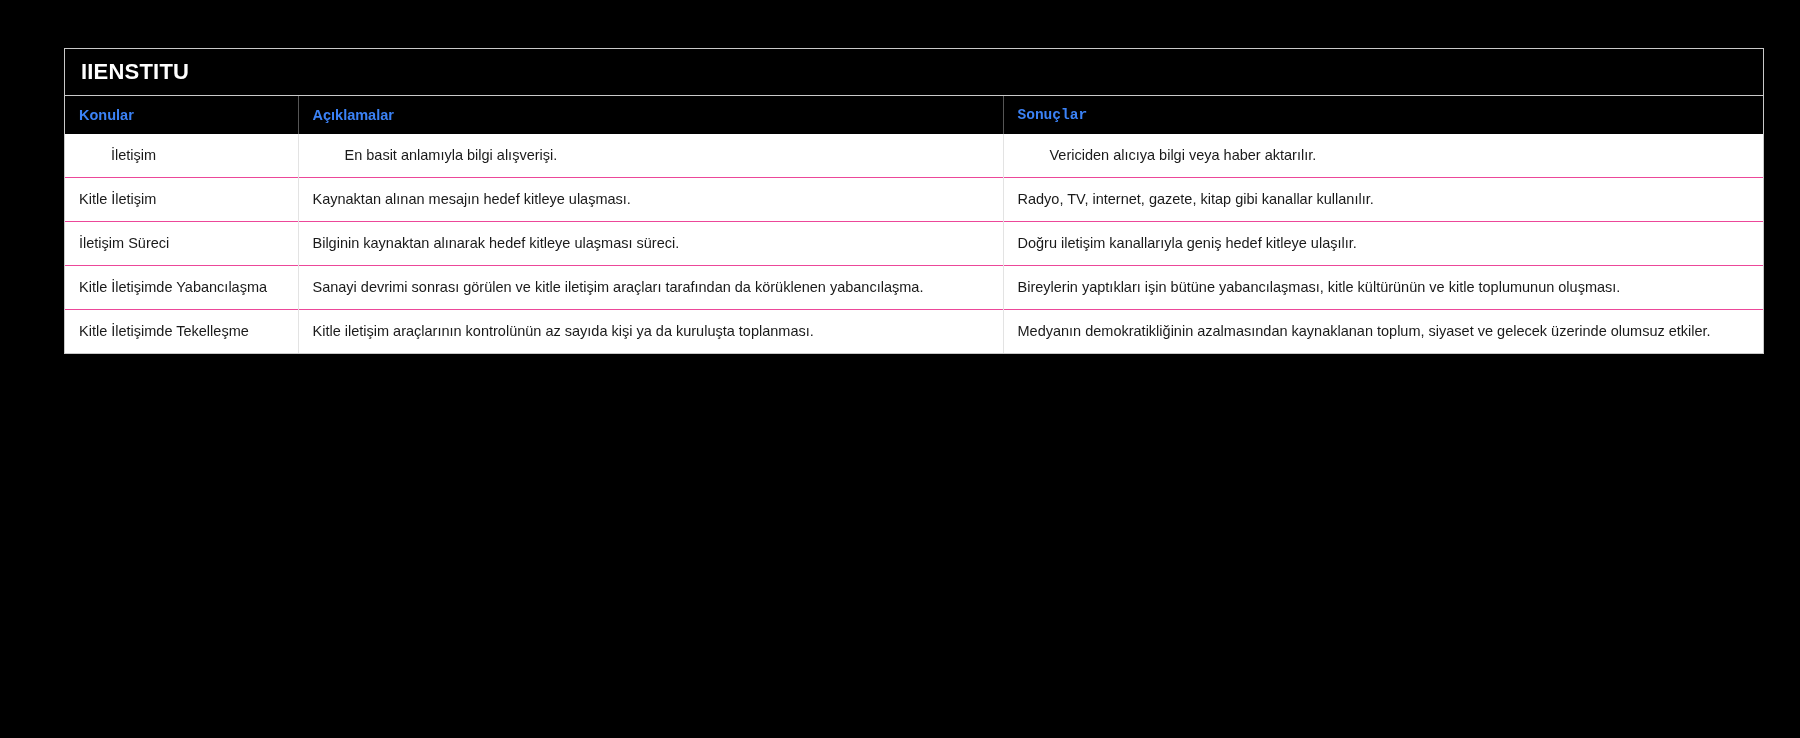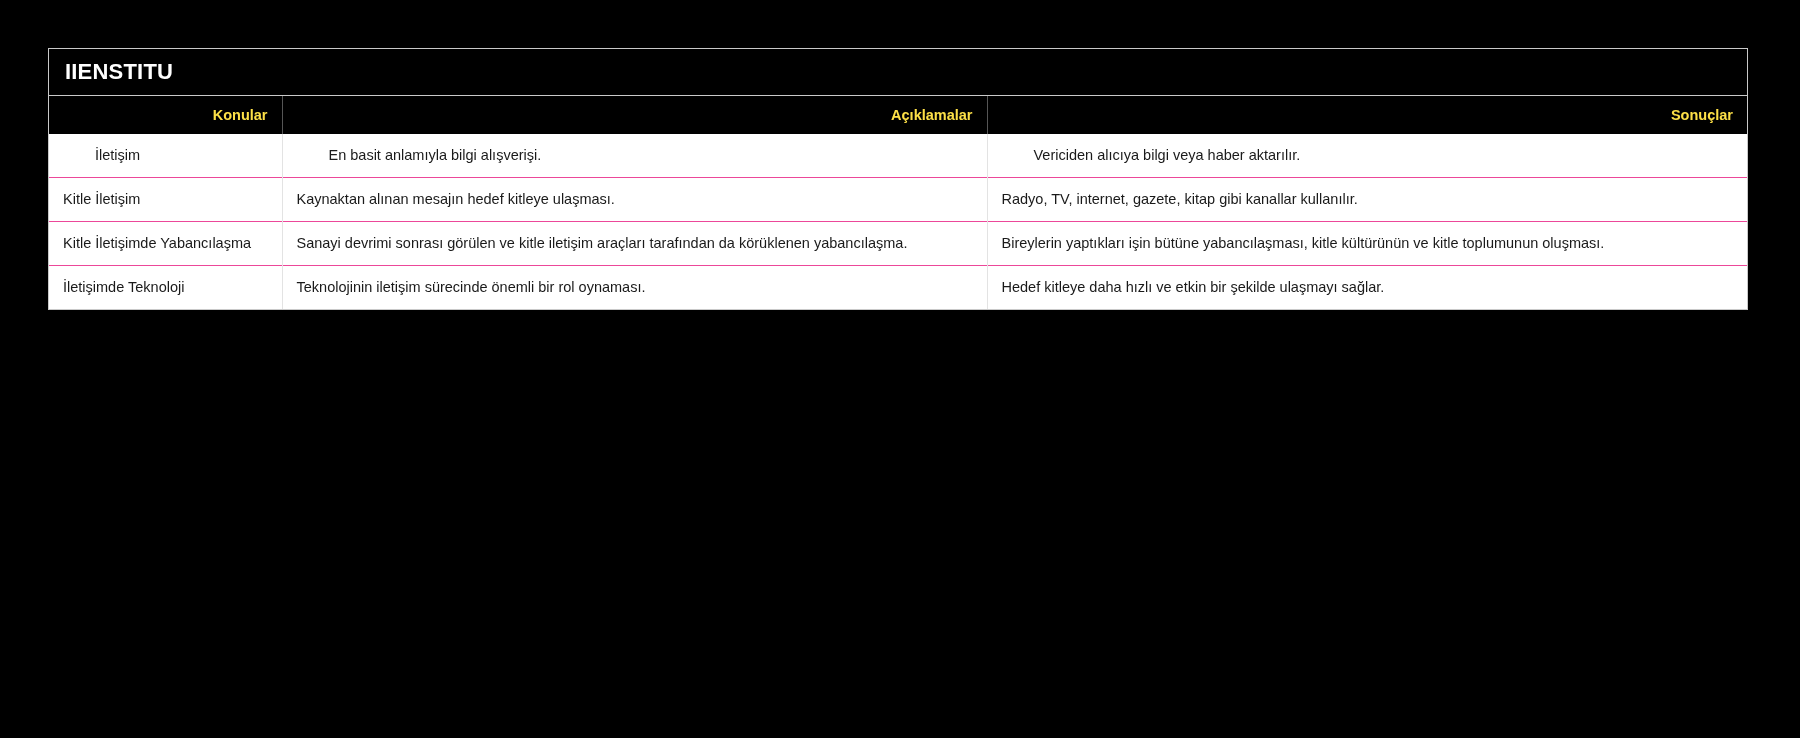--- a/index.html
+++ b/index.html
@@ -16,21 +16,21 @@
 
   .page {
     position: relative;
     width: 1800px;
     height: 738px;
     background: #000000;
   }
 
   .table-wrap {
     position: absolute;
-    left: 48px;
+    left: 64px;
     top: 48px;
     width: 1700px;
     border: 1px solid #c9c9c9;
     box-sizing: border-box;
     background: #ffffff;
   }
 
   .brand-bar {
     background: #000000;
     border-bottom: 1px solid #c9c9c9;
@@ -49,31 +49,32 @@
   }
 
   table.data {
     width: 100%;
     border-collapse: collapse;
     table-layout: fixed;
   }
 
   table.data thead th {
     background: #000000;
-    color: #fde047;
+    color: #3b82f6;
     font-size: 14.5px;
     font-weight: bold;
-    text-align: right;
+    text-align: left;
     padding: 11px 14px;
     vertical-align: middle;
     border-right: 1px solid #555555;
     box-sizing: border-box;
   }
   table.data thead th:last-child {
     border-right: none;
+    font-family: Liberation Mono, monospace;
   }
 
   table.data tbody td {
     font-size: 14.5px;
     color: #1a1a1a;
     padding: 11px 14px;
     vertical-align: middle;
     border-top: 1px solid #ec4899;
     border-right: 1px solid #e3e3e3;
     line-height: 1.45;
@@ -122,27 +123,32 @@
             <td>İletişim</td>
             <td class="cell-desc">En basit anlamıyla bilgi alışverişi.</td>
             <td class="cell-desc">Vericiden alıcıya bilgi veya haber aktarılır.</td>
           </tr>
           <tr>
             <td>Kitle İletişim</td>
             <td class="cell-desc">Kaynaktan alınan mesajın hedef kitleye ulaşması.</td>
             <td class="cell-desc">Radyo, TV, internet, gazete, kitap gibi kanallar kullanılır.</td>
           </tr>
           <tr>
+            <td>İletişim Süreci</td>
+            <td class="cell-desc">Bilginin kaynaktan alınarak hedef kitleye ulaşması süreci.</td>
+            <td class="cell-desc">Doğru iletişim kanallarıyla geniş hedef kitleye ulaşılır.</td>
+          </tr>
+          <tr>
             <td>Kitle İletişimde Yabancılaşma</td>
             <td class="cell-desc">Sanayi devrimi sonrası görülen ve kitle iletişim araçları tarafından da körüklenen yabancılaşma.</td>
             <td class="cell-desc">Bireylerin yaptıkları işin bütüne yabancılaşması, kitle kültürünün ve kitle toplumunun oluşması.</td>
           </tr>
           <tr>
-            <td>İletişimde Teknoloji</td>
-            <td class="cell-desc">Teknolojinin iletişim sürecinde önemli bir rol oynaması.</td>
-            <td class="cell-desc">Hedef kitleye daha hızlı ve etkin bir şekilde ulaşmayı sağlar.</td>
+            <td>Kitle İletişimde Tekelleşme</td>
+            <td class="cell-desc">Kitle iletişim araçlarının kontrolünün az sayıda kişi ya da kuruluşta toplanması.</td>
+            <td class="cell-desc">Medyanın demokratikliğinin azalmasından kaynaklanan toplum, siyaset ve gelecek üzerinde olumsuz etkiler.</td>
           </tr>
         </tbody>
     </table>
 
   </div>
 
 </div>
 
 </body></html>

